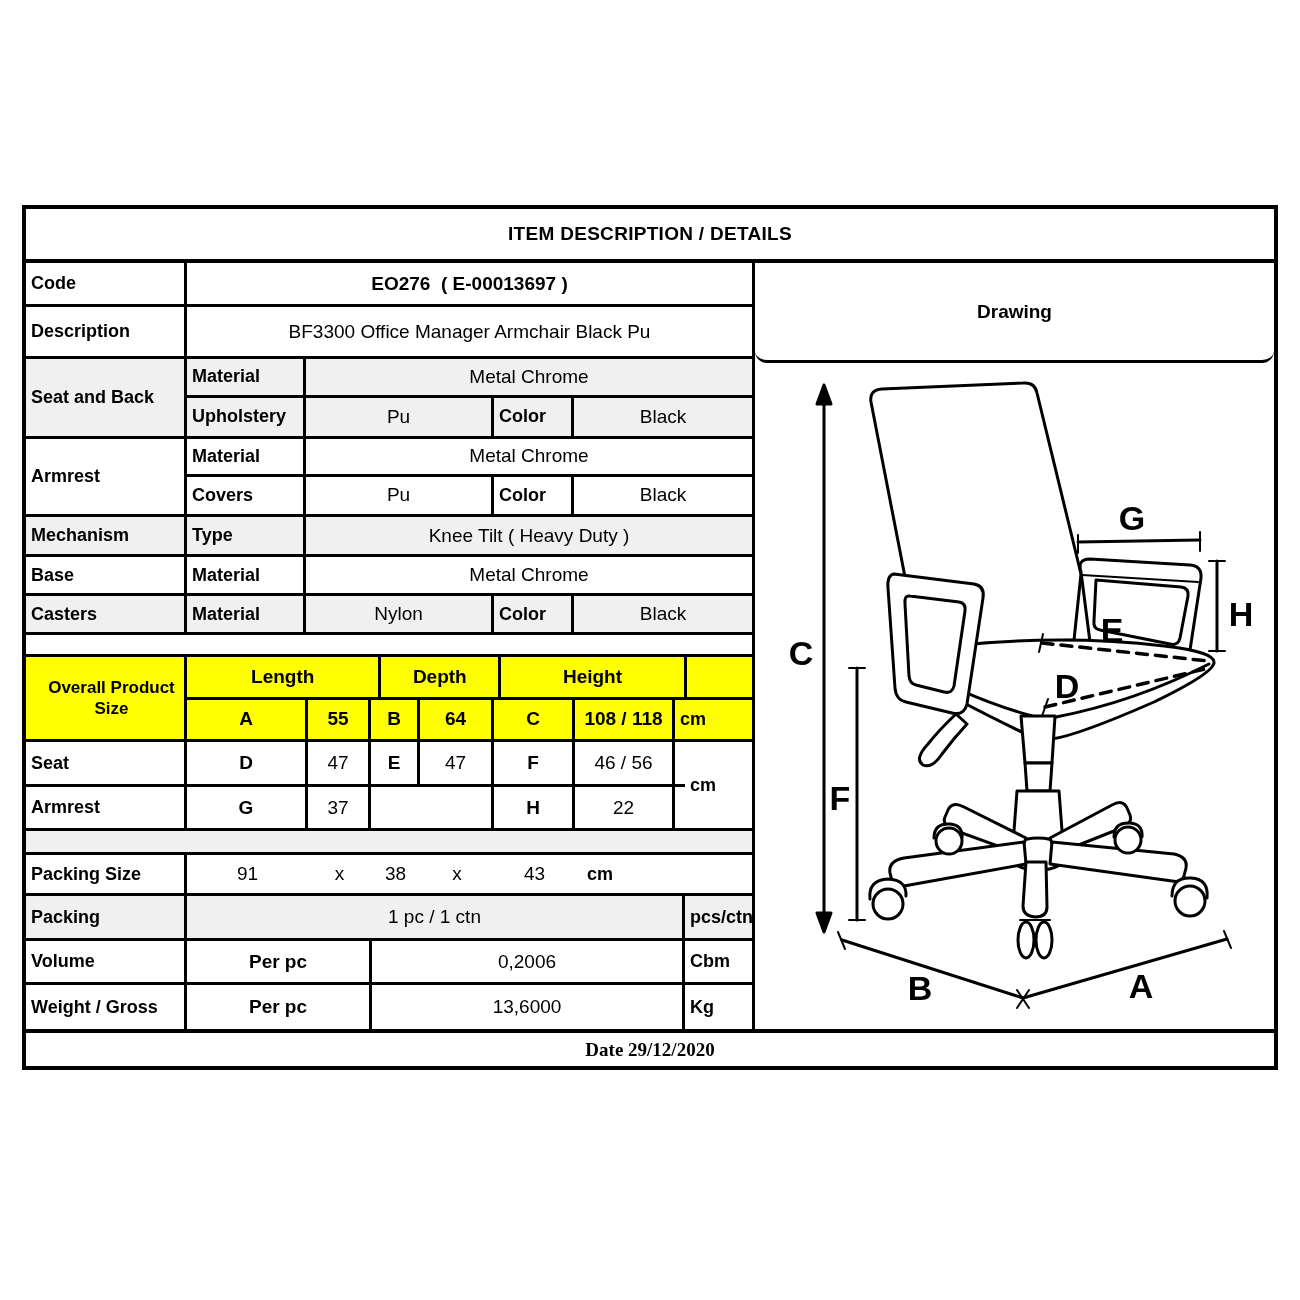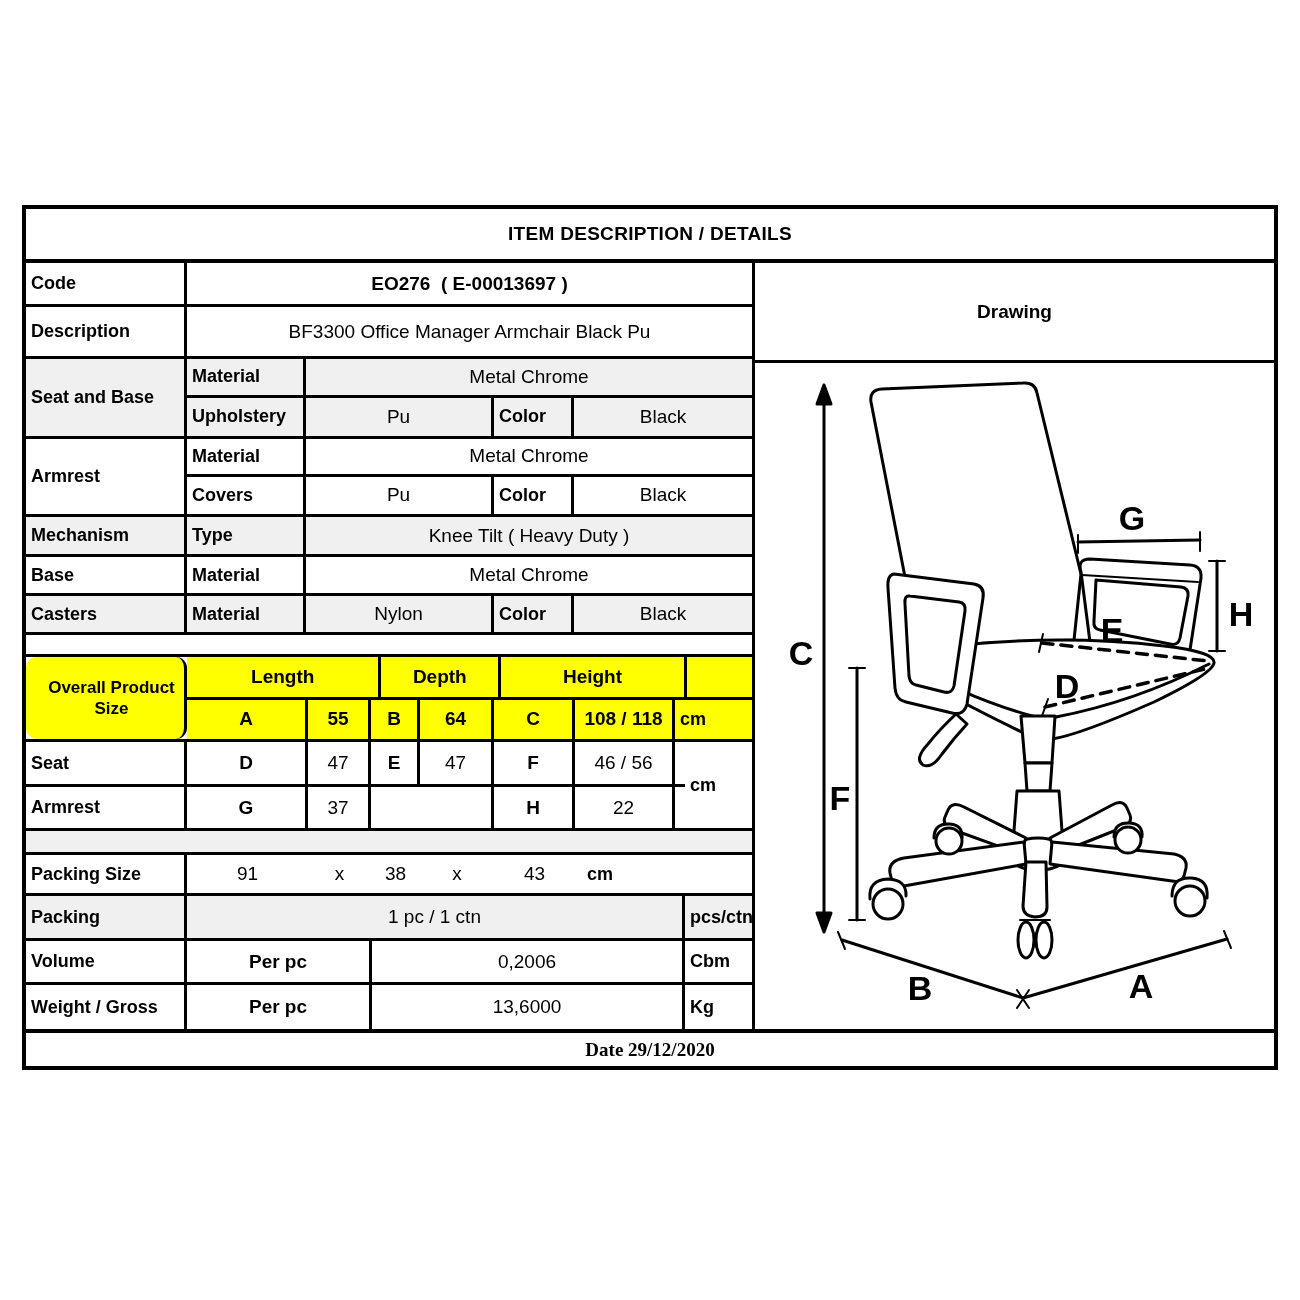--- a/index.html
+++ b/index.html
@@ -2,21 +2,21 @@
 <html><head>
 <meta charset="utf-8">
 <style>
   html,body{margin:0;padding:0;background:#fff;}
   body{width:1300px;height:1300px;position:relative;font-family:"Liberation Sans",sans-serif;color:#000;}
   .tbl{position:absolute;left:22px;top:205px;width:1256px;height:865px;border:4px solid #000;box-sizing:border-box;background:#fff;}
   .title-row{height:54px;border-bottom:4px solid #000;box-sizing:border-box;display:flex;align-items:center;justify-content:center;font-weight:bold;font-size:19px;letter-spacing:.3px;}
   .main{display:flex;height:766px;}
   .specs{width:726px;}
   .dcol{width:522px;border-left:3px solid #000;box-sizing:border-box;}
-  .dtitle{height:100px;border-bottom:3px solid #000;box-sizing:border-box;display:flex;align-items:center;justify-content:center;font-weight:bold;font-size:19px;}
+  .dtitle{height:100px;border-bottom:3px solid #000;box-sizing:border-box;display:flex;align-items:center;justify-content:center;font-weight:bold;font-size:19px;border-radius:12px;}
   .dcanvas{height:663px;}
   .r{display:flex;border-bottom:3px solid #000;box-sizing:border-box;background:#fff;}
   .r.nb{border-bottom:none;}
   .gray{background:#f0f0f0;}
   .yellow{background:#ffff00;}
   .c{border-right:3px solid #000;box-sizing:border-box;display:flex;align-items:center;justify-content:center;font-size:19px;overflow:hidden;}
   .c.last{border-right:none;}
   .lab{justify-content:flex-start;padding-left:5px;font-weight:bold;font-size:18px;}
   .bold{font-weight:bold;}
   .pre{white-space:pre;}
@@ -25,21 +25,21 @@
   .sr{display:flex;box-sizing:border-box;}
   .sr.bb{border-bottom:3px solid #000;}
   .w161{width:161px}.w119{width:119px}.w446{width:446px}.w188{width:188px}.w80{width:80px}.w178{width:178px}
   .w565{width:565px}.w184{width:200px}.w123{width:123px}.w191{width:191px}.w67{width:67px}
   .w121{width:121px}.w63{width:63px}.w49{width:49px}.w74{width:74px}.w81{width:81px}.w110{width:100px}
   .w498{width:498px}.w185{width:185px}.w313{width:313px}.w659{width:659px}
   .h44{height:44px}.h52{height:52px}.h40{height:40px}.h39{height:39px}.h22{height:22px}.h24{height:24px}
   .h41{height:41px}.h45{height:45px}.h80{height:80px}.h78{height:78px}.h85{height:85px}.h89{height:89px}
   .merged{display:flex;align-items:center;}
   .mspan{display:flex;align-items:center;justify-content:center;font-size:19px;height:100%;box-sizing:border-box;}
-  .ovlabel{flex-direction:column;justify-content:center;padding-left:13px;text-align:center;line-height:1.25;font-size:17px;border-radius:11px;}
+  .ovlabel{flex-direction:column;justify-content:center;padding-left:13px;text-align:center;line-height:1.25;font-size:17px;}
   .date-row{height:37px;border-top:4px solid #000;box-sizing:border-box;display:flex;align-items:center;justify-content:center;font-weight:bold;font-size:19px;font-family:Liberation Serif, serif;}
   svg text{font-family:"Liberation Sans",sans-serif;font-weight:bold;font-size:34px;}
 </style>
 </head>
 <body>
 
 <div class="tbl">
 
   <div class="title-row">ITEM DESCRIPTION / DETAILS</div>
 
@@ -51,21 +51,21 @@
         <div class="c lab w161">Code</div>
         <div class="c w565 last bold pre">EO276  ( E-00013697 )</div>
       </div>
 
       <div class="r h52">
         <div class="c lab w161">Description</div>
         <div class="c w565 last">BF3300 Office Manager Armchair Black Pu</div>
       </div>
 
       <div class="r h80 gray">
-        <div class="c lab w161">Seat and Base</div>
+        <div class="c lab w161">Seat and Back</div>
         <div class="col2">
           <div class="sr bb h40">
             <div class="c lab w119">Material</div>
             <div class="c w446 last">Metal Chrome</div>
           </div>
           <div class="sr h40">
             <div class="c lab w119">Upholstery</div>
             <div class="c w188">Pu</div>
             <div class="c lab w80">Color</div>
             <div class="c w178 last">Black</div>

